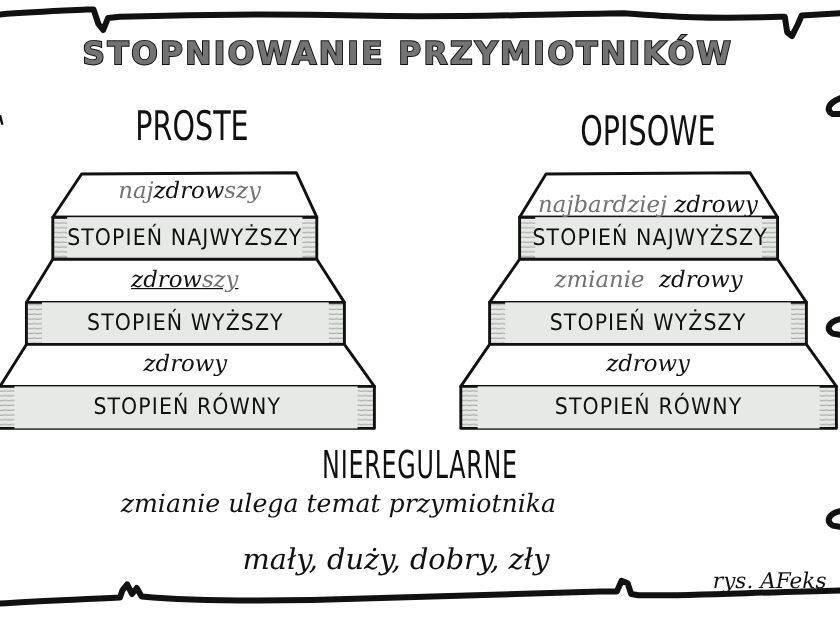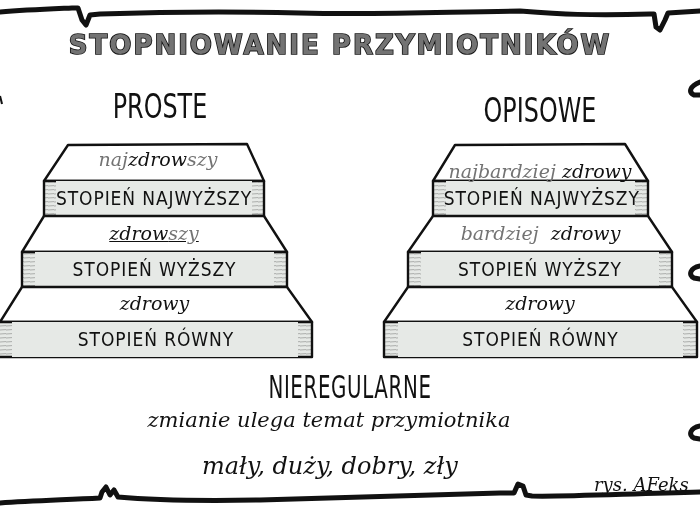--- a/index.html
+++ b/index.html
@@ -28,21 +28,21 @@
   .label {
     font-family: "DejaVu Sans", sans-serif; font-size: 19px;
     letter-spacing: 1px; color: #111; text-align: center; white-space: nowrap;
     transform: scaleX(0.9); transform-origin: center;
   }
   .irr-head {
     left: 0; width: 700px; top: 368px; text-align: center;
     font-family: "DejaVu Sans", sans-serif; font-size: 32px;
     transform: scaleX(0.62); transform-origin: center; letter-spacing: 1px;
   }
-  .irr-sub { left: 0; width: 564px; top: 408px; font-size: 21px; padding-left: 47px; }
+  .irr-sub { left: 0; width: 564px; top: 408px; font-size: 21px; }
   .irr-examples { left: 202px; top: 452px; font-size: 24px; text-align: left; }
   .signature { left: 594px; top: 474px; font-size: 18px; }
 </style>
 </head>
 <body>
 
 <svg class="deco" width="700" height="520" viewBox="0 0 700 520">
   <defs>
     <pattern id="hatch" width="6" height="4" patternUnits="userSpaceOnUse">
       <rect width="6" height="4" fill="#e6e9e6"></rect>
@@ -95,21 +95,21 @@
 
 <div class="abs script" style="left:68px; width:180px; top:148px;"><span class="green">naj</span><span>zdrow</span><span class="green">szy</span></div>
 <div class="abs script" style="left:44px; width:220px; top:222px;text-decoration:underline;"><span>zdrow</span><span class="green">szy</span></div>
 <div class="abs script" style="left:22px; width:265px; top:292px;"><span>zdrowy</span></div>
 
 <div class="abs label" style="left:44px; width:220px; top:187px;">STOPIEŃ NAJWYŻSZY</div>
 <div class="abs label" style="left:22px; width:265px; top:258px;">STOPIEŃ WYŻSZY</div>
 <div class="abs label" style="left:0px; width:312px; top:328px;">STOPIEŃ RÓWNY</div>
 
 <div class="abs script" style="left:440px; width:200px; top:160px; white-space:pre;"><span class="green">najbardziej</span><span> zdrowy</span></div>
-<div class="abs script" style="left:433px; width:215px; top:222px; white-space:pre;"><span class="green">bardziej</span><span>  zdrowy</span></div>
+<div class="abs script" style="left:433px; width:215px; top:222px; white-space:pre;"><span class="green">zmianie</span><span>  zdrowy</span></div>
 <div class="abs script" style="left:408px; width:264px; top:292px;"><span>zdrowy</span></div>
 
 <div class="abs label" style="left:433px; width:215px; top:187px;">STOPIEŃ NAJWYŻSZY</div>
 <div class="abs label" style="left:408px; width:264px; top:258px;">STOPIEŃ WYŻSZY</div>
 <div class="abs label" style="left:384px; width:313px; top:328px;">STOPIEŃ RÓWNY</div>
 
 <div class="abs irr-head">NIEREGULARNE</div>
 <div class="abs script irr-sub">zmianie ulega temat przymiotnika</div>
 <div class="abs script irr-examples">mały, duży, dobry, zły</div>
 

